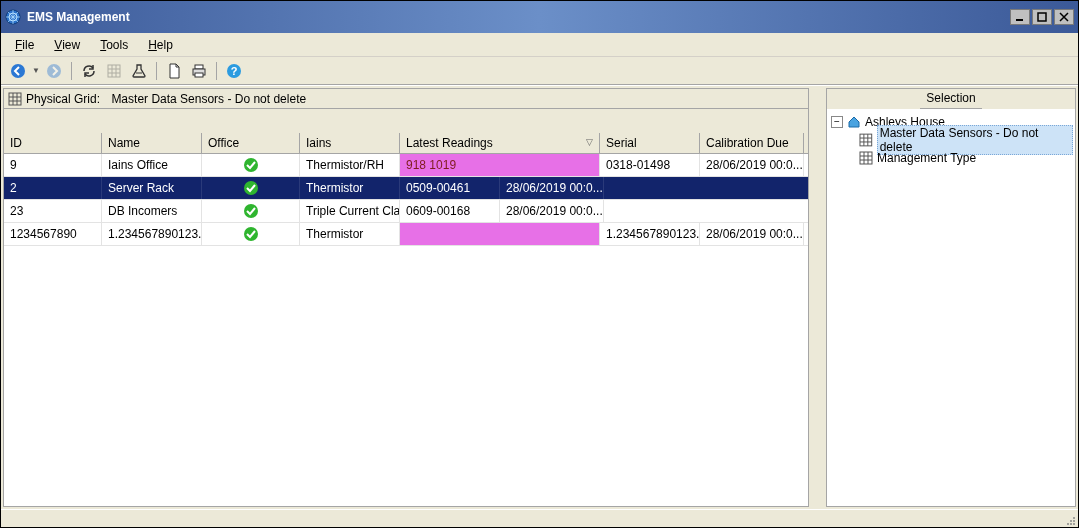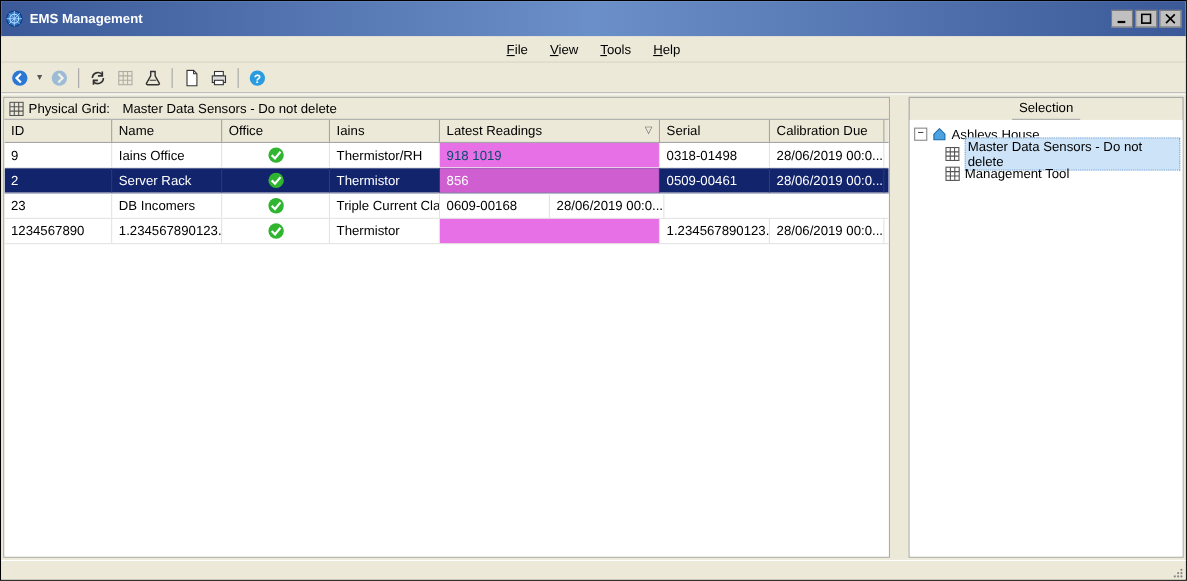--- a/index.html
+++ b/index.html
@@ -7,58 +7,58 @@
   body { width:1079px; height:528px; overflow:hidden; border:1px solid #000; background:#ece9d8; display:flex; flex-direction:column; }
 
   
   .titlebar { height:22px; background:linear-gradient(to right,#3b5998,#6b8fc8,#3b5998); display:flex; align-items:center; padding:16px 4px; color:#fff; }
   .titlebar .app-icon { width:16px; height:16px; margin-right:6px; }
   .titlebar .title { font-weight:bold; flex:1; }
   .winbtns { display:flex; }
   .winbtn { width:20px; height:16px; background:#c0c0c0; border:1px solid #7a7a7a; margin-left:2px; display:flex; align-items:center; justify-content:center; font-size:10px; font-weight:bold; color:#000; }
 
   
-  .menubar { height:24px; background:#ece9d8; border-bottom:1px solid #d4d0c8; display:flex; align-items:center; padding:0 4px;justify-content:center; }
+  .menubar { height:24px; background:#ece9d8; border-bottom:1px solid #d4d0c8; display:flex; align-items:center; padding:0 4px; }
   .menuitem { padding:2px 10px; }
   .mnemonic { text-decoration:underline; }
 
   
   .toolbar { height:28px; background:#ece9d8; border-bottom:1px solid #a5a5a5; display:flex; align-items:center; padding:0 6px; gap:3px; }
   .sep { width:1px; height:18px; background:#a5a5a5; margin:0 3px; }
   .tbtn { width:22px; height:22px; display:flex; align-items:center; justify-content:center; border:1px solid transparent; border-radius:3px; }
   .tbtn svg { width:16px; height:16px; }
   .tbtn.disabled { opacity:0.4; pointer-events:none; }
 
   
   .body { flex:1; display:flex; border-top:1px solid #fff; background:#ece9d8; padding:2px; gap:17px; min-height:0; }
 
   
   .left-panel { flex:1; display:flex; flex-direction:column; border:1px solid #a5a5a5; background:#ece9d8; min-width:0; }
   .panel-caption { height:20px; background:#ece9d8; border-bottom:1px solid #a5a5a5; display:flex; align-items:center; padding:0 4px; gap:4px; }
   .panel-caption svg { width:14px; height:14px; }
 
   
-  .grid { flex:1; background:#fff; display:flex; flex-direction:column; overflow:hidden; }
+  .grid { flex:1; background:#fff; display:flex; flex-direction:column; overflow:hidden;margin-top:24px; }
   .grid-head, .grid-row { display:flex; }
   .grid-head { background:#ece9d8; border-bottom:1px solid #a5a5a5; }
   .gh { border-right:1px solid #a5a5a5; padding:3px 6px; text-align:left; position:relative; }
   .grid-body { flex:1; overflow:auto; }
   .grid-row { border-bottom:1px solid #e3e3e3; height:23px; }
   .gc { border-right:1px solid #e3e3e3; padding:3px 6px; overflow:hidden; white-space:nowrap; text-overflow:ellipsis; display:flex; align-items:center; }
   .col-id    { width:98px; }
   .col-name  { width:100px; }
   .col-status{ width:98px; justify-content:center; }
   .col-type  { width:100px; }
   .col-read  { width:200px; }
   .col-serial{ width:100px; }
   .col-cal   { width:104px; }
 
   .grid-row.selected { background:#12246b; color:#fff; }
   .grid-row.selected .gc { border-right-color:#2a3a7a; }
-  .gc.readings { background:#e770e7; color:#0c4a6e; }
+  .gc.readings { background:#e770e7; color:#7f1d1d; }
   .grid-row.selected .gc.readings { background:#cf5fd0; color:#fff; }
   .gh .sort-ind { position:absolute; right:6px; top:4px; font-size:9px; color:#666; }
 
   .status-ok { width:16px; height:16px; }
 
   
   .right-panel { width:250px; display:flex; flex-direction:column; border:1px solid #a5a5a5; background:#ece9d8;align-items:center; }
   .right-panel .caption { height:20px; border-bottom:1px solid #a5a5a5; padding:2px 6px; }
   .tree { flex:1; background:#fff; padding:4px 2px; }
   .tree-item { display:flex; align-items:center; height:18px; }
@@ -207,21 +207,20 @@
           <div class="grid-row selected">
             <div class="gc col-id">2</div>
             <div class="gc col-name">Server Rack</div>
             <div class="gc col-status">
               <svg class="status-ok" viewBox="0 0 16 16">
                 <circle cx="8" cy="8" r="7" fill="#2fb52f"></circle>
                 <path d="M4 8l3 3 5-6" fill="none" stroke="#fff" stroke-width="2"></path>
               </svg>
             </div>
             <div class="gc col-type">Thermistor</div>
-            <div class="gc col-read readings">856</div>
             <div class="gc col-serial">0509-00461</div>
             <div class="gc col-cal">28/06/2019 00:0...</div>
           </div>
           <div class="grid-row">
             <div class="gc col-id">23</div>
             <div class="gc col-name">DB Incomers</div>
             <div class="gc col-status">
               <svg class="status-ok" viewBox="0 0 16 16">
                 <circle cx="8" cy="8" r="7" fill="#2fb52f"></circle>
                 <path d="M4 8l3 3 5-6" fill="none" stroke="#fff" stroke-width="2"></path>
@@ -265,21 +264,21 @@
               <rect x="1" y="1" width="12" height="12" fill="none" stroke="#555"></rect>
               <path d="M1 5h12M1 9h12M5 1v12M9 1v12" stroke="#555"></path>
             </svg>
             <span class="label">Master Data Sensors - Do not delete</span>
           </div>
           <div class="tree-item lvl2">
             <svg viewBox="0 0 14 14">
               <rect x="1" y="1" width="12" height="12" fill="none" stroke="#555"></rect>
               <path d="M1 5h12M1 9h12M5 1v12M9 1v12" stroke="#555"></path>
             </svg>
-            <span class="label">Management Tool</span>
+            <span class="label">Management Type</span>
           </div>
         </div>
     </div>
   </div>
 </div>
 
 <div class="statusbar">
   <span class="grip"><svg viewBox="0 0 14 14">
         <circle cx="12" cy="12" r="1" fill="#888"></circle>
         <circle cx="9" cy="12" r="1" fill="#888"></circle>

